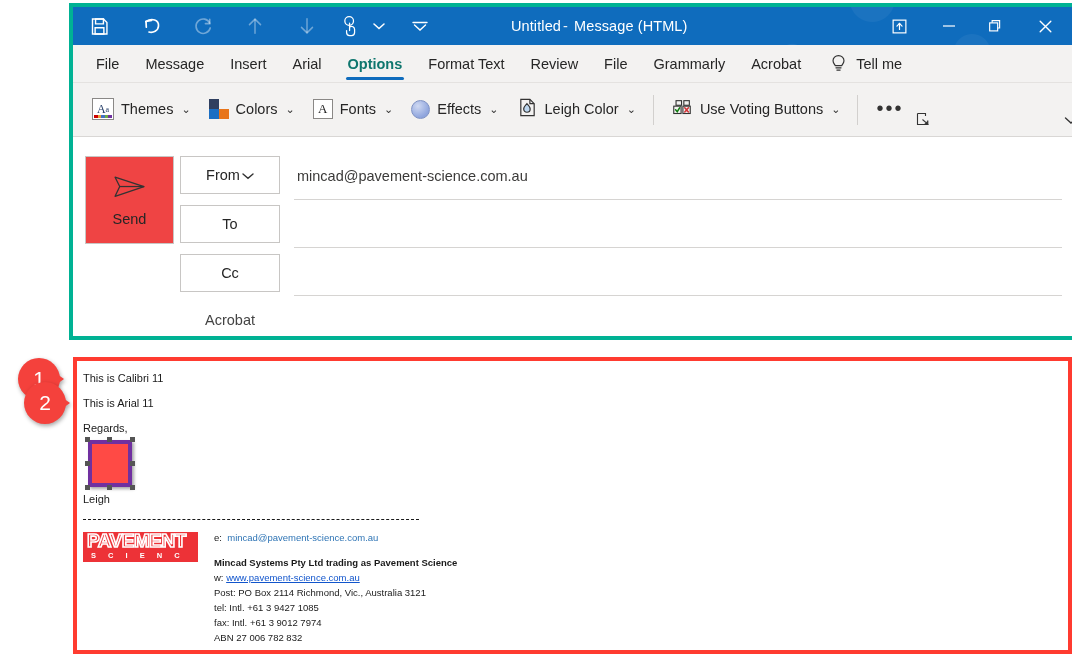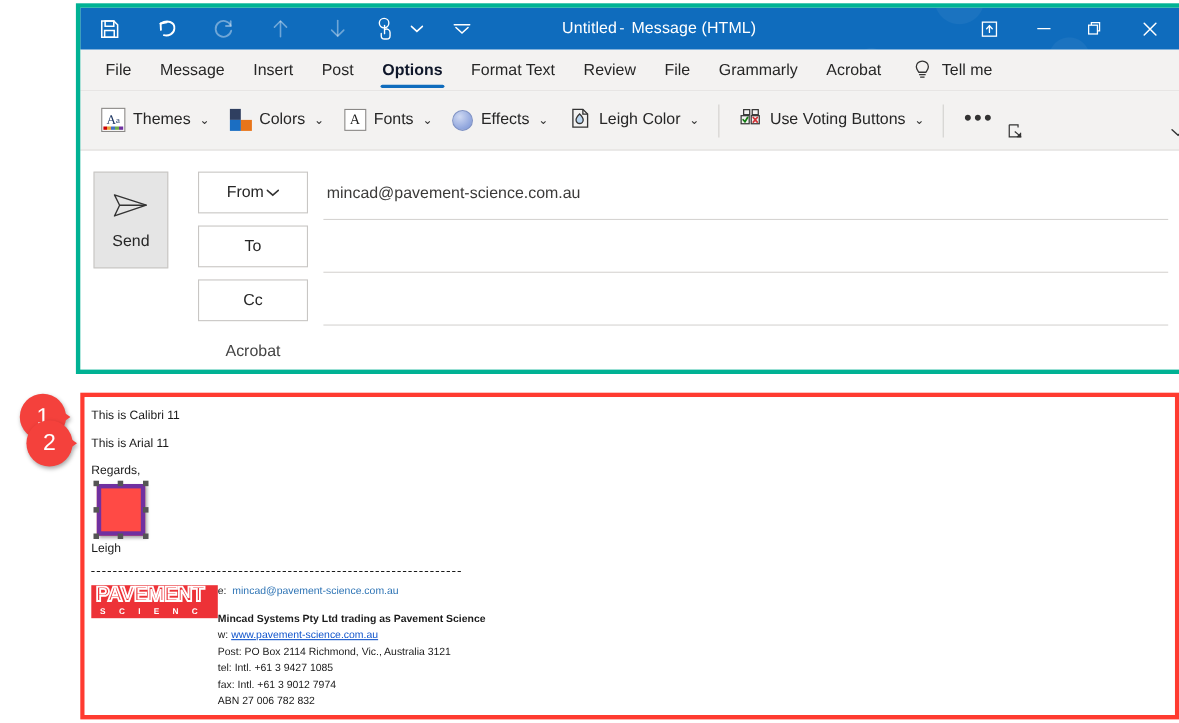--- a/index.html
+++ b/index.html
@@ -69,21 +69,21 @@
   }
   .tab {
     position:relative;
     padding: 0 13px;
     height:38px;
     display:flex; align-items:center;
     font-size:14.5px; color:#262626;
     white-space:nowrap;
   }
   .tab:first-child { margin-left:10px; }
-  .tab.active { font-weight:700; color:#0f172a; }
+  .tab.active { font-weight:700; color:#0f766e; }
   .tab.active::after {
     content:""; position:absolute; left:11px; right:11px; bottom:3px;
     height:3px; background:#0f6cbd; border-radius:2px;
   }
   .tellme { display:flex; align-items:center; gap:9px; padding-left:16px; font-size:14.5px; color:#262626; }
   .bulb { width:17px; height:19px; display:block; }
 
   
   .ribbon {
     position:absolute; left:57px; top:83px;
@@ -125,22 +125,22 @@
   .ico-effects { width:19px;height:19px;border-radius:50%;background:radial-gradient(circle at 35% 30%,#cfd9f2,#8fa5dd 70%);border:1px solid #7f92c4;}
 
   
   .fieldspanel {
     position:absolute; left:57px; top:137px;
     width:999px; height:203px;
     background:#ffffff;
     z-index:18;
   }
   .send-btn {
-    position:absolute; left:12px; top:19px; width:68px; height:88px;
-    border:1px solid #c8c6c4; background:#e5e5e5;
+    position:absolute; left:12px; top:19px; width:89px; height:88px;
+    border:1px solid #c8c6c4; background:#ef4444;
     display:flex; flex-direction:column; align-items:center; justify-content:center; gap:6px;
   }
   .send-label { font-size:14.5px; color:#262626; }
   .fld-btn {
     position:absolute; left:107px; width:100px; height:38px;
     border:1px solid #c8c6c4; background:#fff;
     display:flex; align-items:center; justify-content:center; gap:2px;
     font-size:14.5px; color:#262626;
   }
   .fld-btn.from { top:19px; }
@@ -186,21 +186,21 @@
     box-shadow: 2px 2px 3px rgba(0,0,0,.35);
   }
   .handle { position:absolute; width:5px; height:5px; background:#555; }
   .h-tl{left:-7px;top:-7px;} .h-tr{right:-7px;top:-7px;}
   .h-bl{left:-7px;bottom:-7px;} .h-br{right:-7px;bottom:-7px;}
   .h-t{left:50%;margin-left:-3px;top:-7px;} .h-b{left:50%;margin-left:-3px;bottom:-7px;}
   .h-l{top:50%;margin-top:-3px;left:-7px;} .h-r{top:50%;margin-top:-3px;right:-7px;}
   .name-line { font-size:11px; color:#1a1a1a; margin-top:6px; }
   .dash-rule { width:336px; height:0; border-top:1.5px dashed #1a1a1a; margin: 14px 0 10px 0; }
 
-  .sig-wrap { display:flex; align-items:flex-start; margin-top:4px; }
+  .sig-wrap { display:flex; align-items:flex-start; gap:16px; margin-top:4px; }
   .logo {
     width:115px; height:30px; background:#ed3237; position:relative; flex:0 0 auto;
     margin-top:2px; overflow:hidden;
   }
   .logo .word {
     position:absolute; left:4px; top:-1px;
     font-size:19px; font-weight:700; letter-spacing:-0.5px;
     font-family:"Liberation Sans", sans-serif;
     color:#ed3237;
     -webkit-text-stroke: 1.6px #ffffff;
@@ -348,21 +348,21 @@
             <path d="M3 3 L13 13 M13 3 L3 13"></path>
           </svg>
       </div>
     </div>
   </div>
 
   <div class="tabsrow">
     <div class="tab">File</div>
     <div class="tab">Message</div>
     <div class="tab">Insert</div>
-    <div class="tab">Post</div>
+    <div class="tab">Arial</div>
     <div class="tab active">Options</div>
     <div class="tab">Format Text</div>
     <div class="tab">Review</div>
     <div class="tab">File</div>
     <div class="tab">Grammarly</div>
     <div class="tab">Acrobat</div>
     <div class="tellme">
       <span class="bulb">
         <svg width="17" height="19" viewBox="0 0 18 20" fill="none" stroke="#333" stroke-width="1.25" stroke-linecap="round">
           <path d="M9 1.6 C5.6 1.6 3.2 4.1 3.2 7.1 C3.2 9.4 4.7 10.8 5.6 12.3 H12.4 C13.3 10.8 14.8 9.4 14.8 7.1 C14.8 4.1 12.4 1.6 9 1.6 Z"></path>

